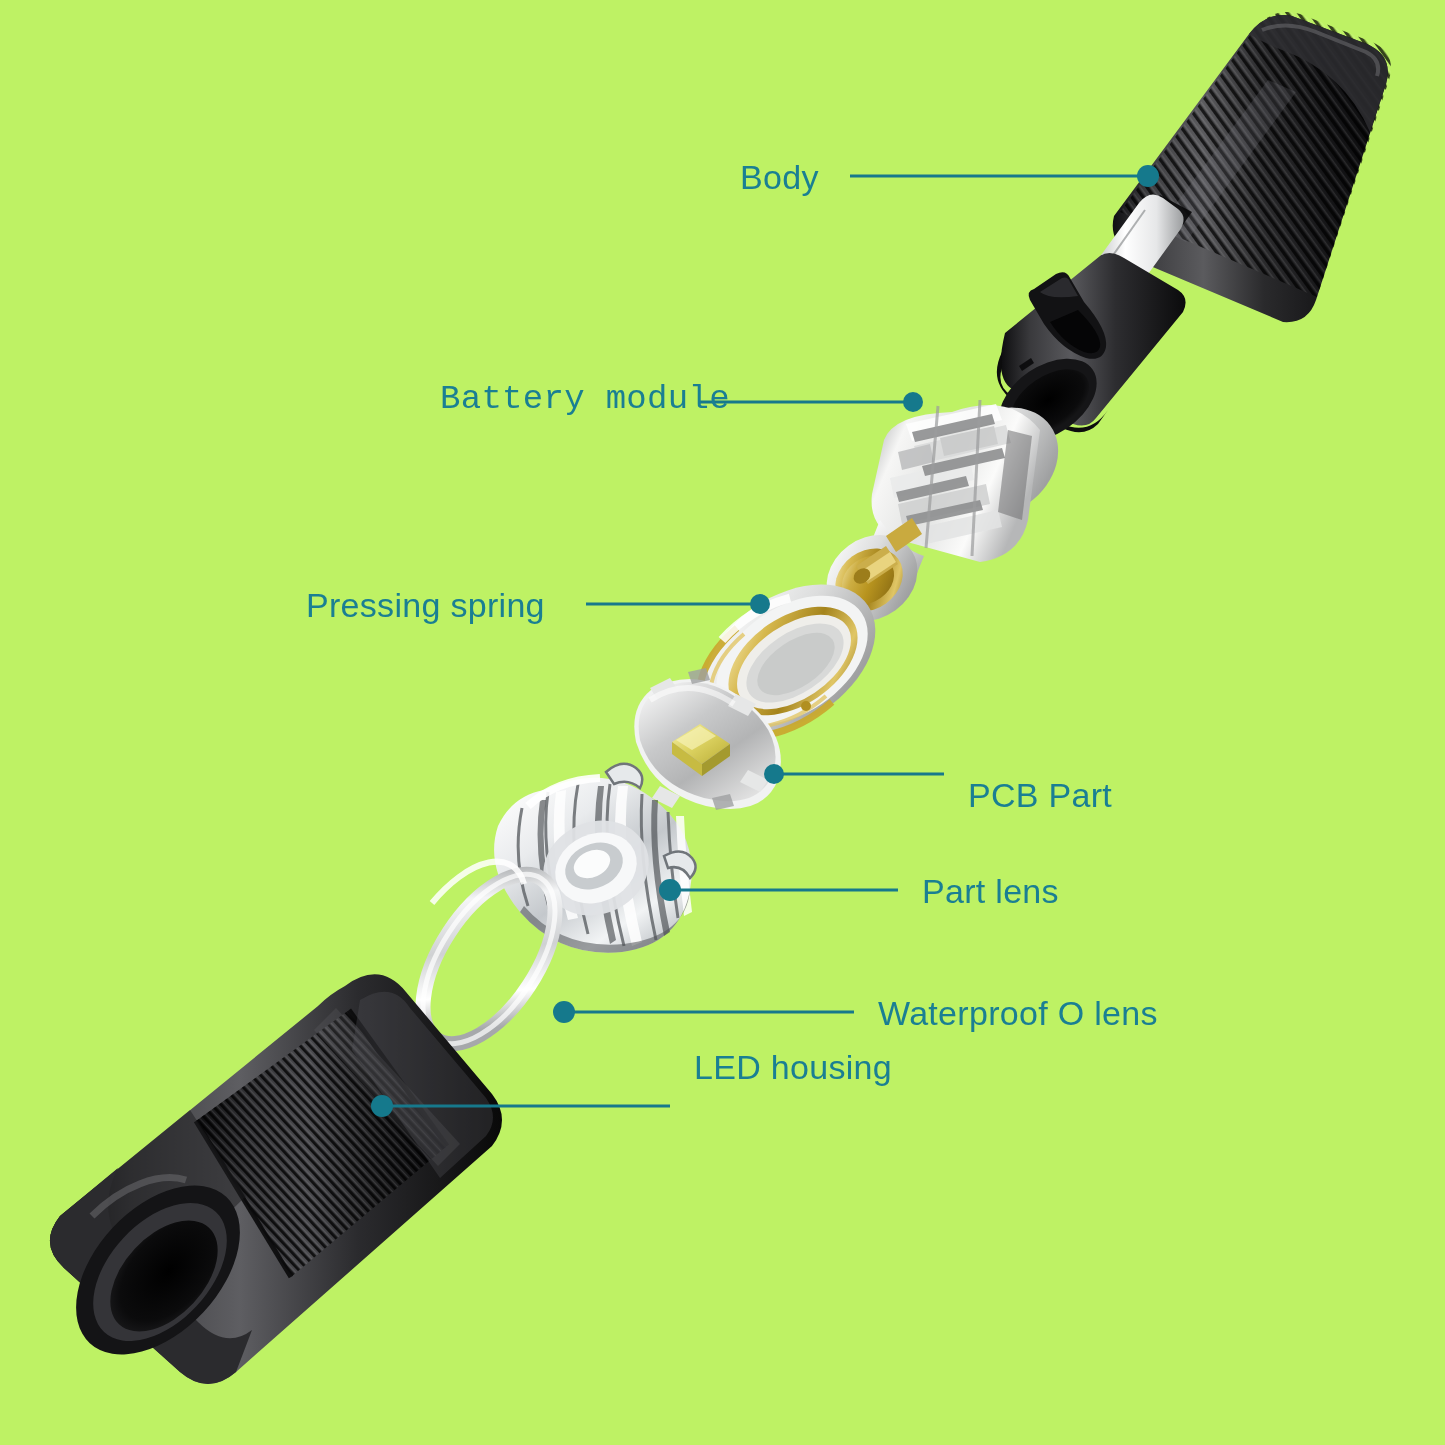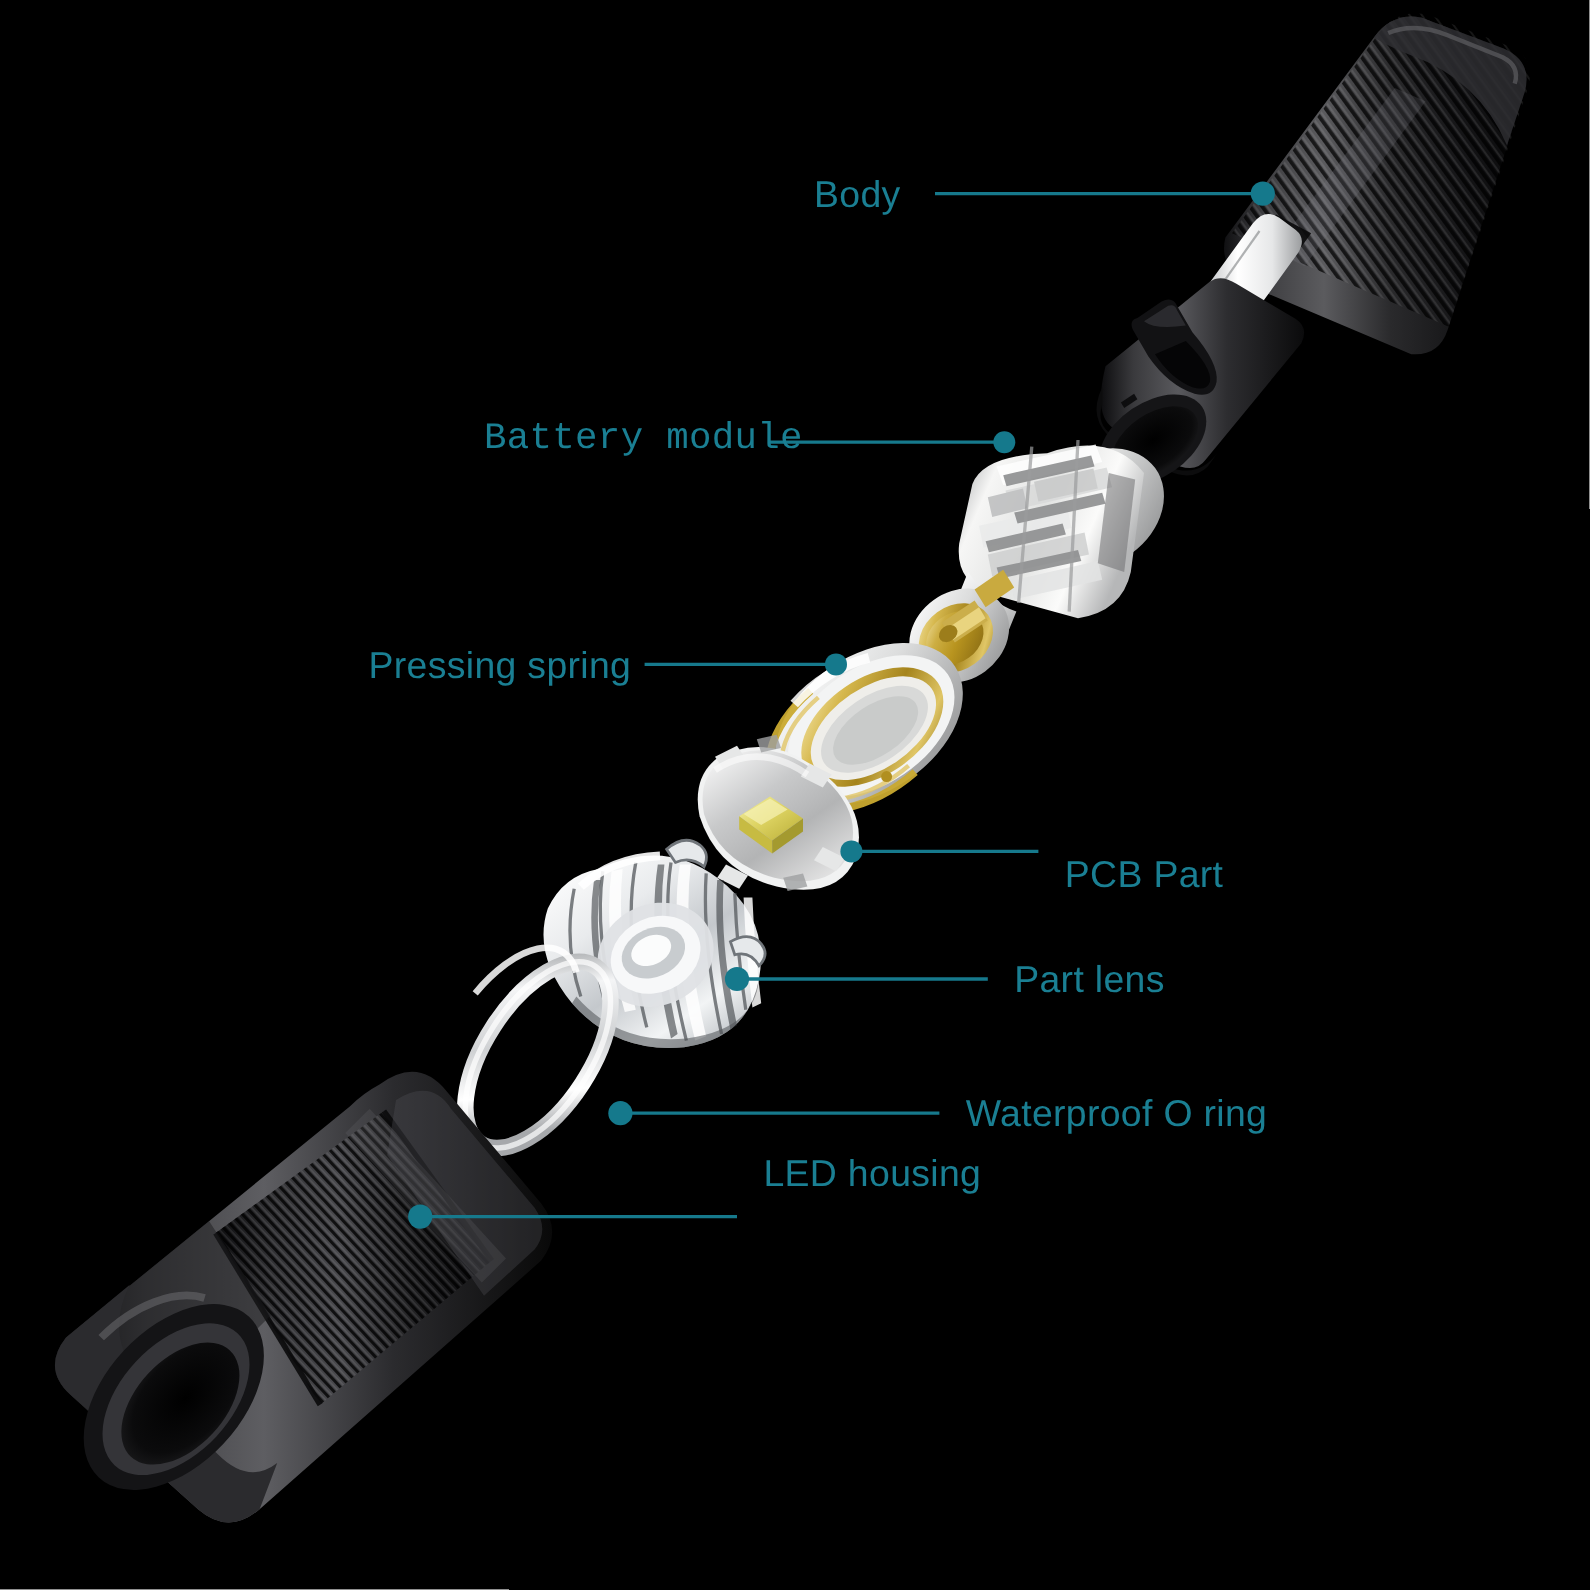--- a/index.html
+++ b/index.html
@@ -1,18 +1,18 @@
 <!DOCTYPE html>
 <html><head>
 <meta charset="utf-8">
 <style>
   html,body{margin:0;padding:0;background:#ffffff;}
   body{width:1445px;height:1445px;overflow:hidden;
        font-family:"Liberation Sans","DejaVu Sans",sans-serif;}
-  #stage{position:relative;width:1445px;height:1445px;background:#000000;}
+  #stage{position:relative;width:1445px;height:1445px;background:#bef264;}
   #art{position:absolute;left:0;top:0;width:1445px;height:1445px;}
   .lbl{position:absolute;color:#1a7f93;font-size:34px;letter-spacing:.3px;
        white-space:nowrap;line-height:1;font-weight:400;}
 </style>
 </head>
 <body>
 
 <div id="stage">
 
 <svg id="art" viewBox="0 0 1445 1445">
@@ -426,23 +426,23 @@
     <circle cx="670" cy="890" r="11"></circle>
     <circle cx="564" cy="1012" r="11"></circle>
     <circle cx="382" cy="1106" r="11"></circle>
   </g>
 </svg>
 
 <span class="lbl" style="left:740px;top:160px;">Body</span>
 
 <span class="lbl" style="left:440px;top:382px;font-family:Liberation Mono, monospace;">Battery module</span>
 
-<span class="lbl" style="left:335px;top:588px;">Pressing spring</span>
+<span class="lbl" style="left:306px;top:588px;">Pressing spring</span>
 
 <span class="lbl" style="left:968px;top:758px;margin-top:20px;">PCB Part</span>
 
 <span class="lbl" style="left:922px;top:874px;">Part lens</span>
 
-<span class="lbl" style="left:878px;top:996px;">Waterproof O ring</span>
+<span class="lbl" style="left:878px;top:996px;">Waterproof O lens</span>
 
 <span class="lbl" style="left:694px;top:1050px;">LED housing</span>
 
 </div>
 
 </body></html>

